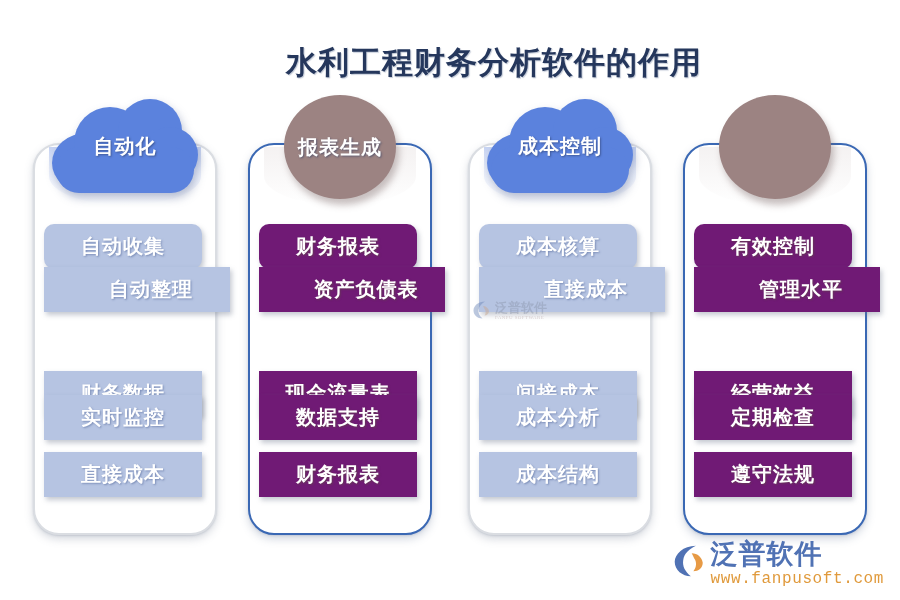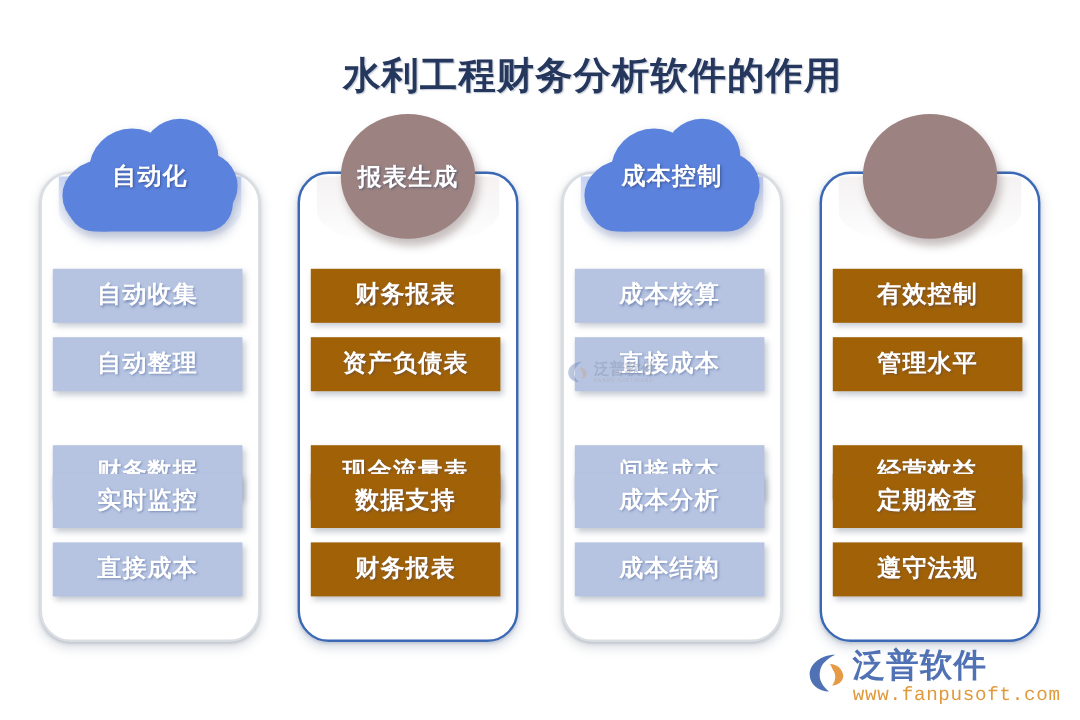--- a/index.html
+++ b/index.html
@@ -187,25 +187,25 @@
     letter-spacing: 1px;
     white-space: nowrap;
     font-family: "Liberation Serif", "DejaVu Serif", serif;
     box-shadow: 2px 3px 5px rgba(110,120,140,0.40);
   }
   .item.blue {
     background: #b6c4e2;
     text-shadow: 1px 1px 2px rgba(90,110,160,0.65);
   }
   .item.brown {
-    background: #a16207;
+    background: #701a75;
     text-shadow: 1px 1px 2px rgba(95,70,70,0.65);
   }
-  .item.r0 { top: 0px;   }
-  .item.r1 { top: 57px;  }
+  .item.r0 { top: 0px; border-radius: 10px;   }
+  .item.r1 { top: 43px; padding-left: 28px;  }
   .item.r2 { top: 114px; margin-top: 33px; }
   .item.r3 { top: 171px; }
   .item.r4 { top: 228px; }
 
   
   #center-watermark {
     position: absolute;
     left: 472px;
     top: 300px;
     z-index: 8;

